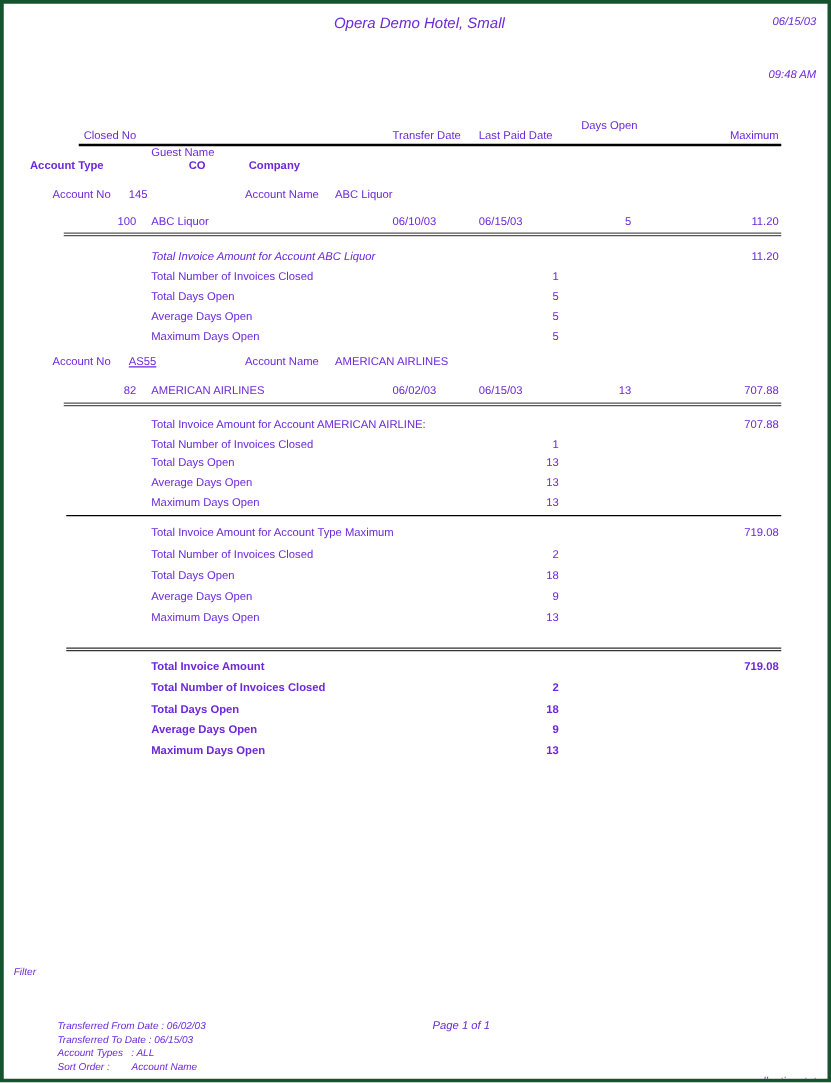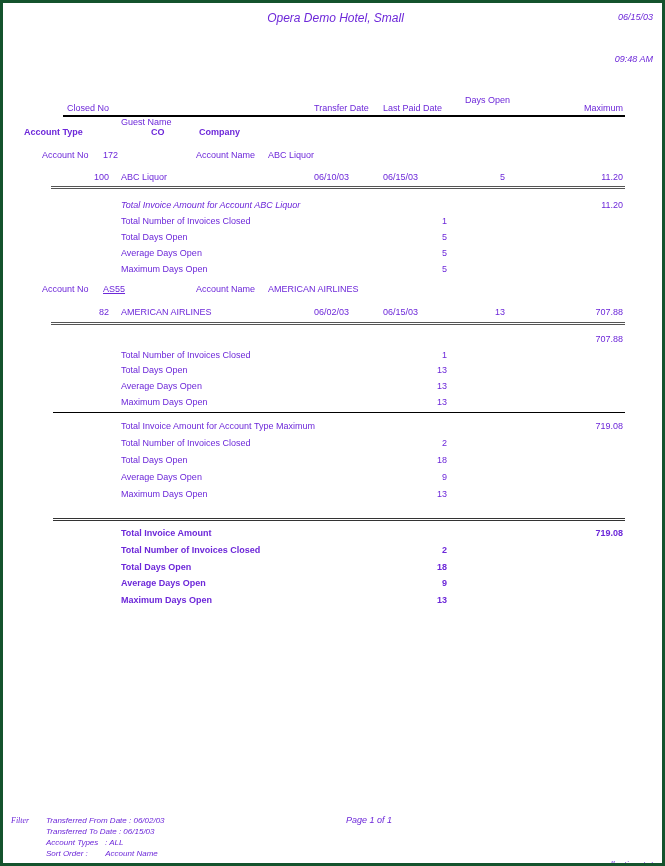--- a/index.html
+++ b/index.html
@@ -34,21 +34,21 @@
   <div class="t" style="top:100px;left:380px;">Last Paid Date</div>
   <div class="t" style="top:92px;right:152px;">Days Open</div>
   <div class="t" style="top:100px;right:39px;">Maximum</div>
   <div class="rule" style="top:112px;left:60px;right:37px;height:2px;background:#000;"></div>
 
   <div class="t b" style="top:124px;left:21px;">Account Type</div>
   <div class="t b" style="top:124px;left:100px;margin-left:48px;">CO</div>
   <div class="t b" style="top:124px;left:196px;">Company</div>
 
   <div class="t" style="top:147px;left:39px;">Account No</div>
-  <div class="t" style="top:147px;left:100px;">172</div>
+  <div class="t" style="top:147px;left:100px;">145</div>
   <div class="t" style="top:147px;left:193px;">Account Name</div>
   <div class="t" style="top:147px;left:265px;">ABC Liquor</div>
 
   <div>
     <div class="t" style="top:169px;right:553px;">100</div>
     <div class="t" style="top:169px;left:118px;">ABC Liquor</div>
     <div class="t" style="top:169px;left:311px;">06/10/03</div>
     <div class="t" style="top:169px;left:380px;">06/15/03</div>
     <div class="t" style="top:169px;right:157px;">5</div>
     <div class="t" style="top:169px;right:39px;">11.20</div>
@@ -76,20 +76,21 @@
     <div class="t" style="top:304px;right:553px;">82</div>
     <div class="t" style="top:304px;left:118px;">AMERICAN AIRLINES</div>
     <div class="t" style="top:304px;left:311px;">06/02/03</div>
     <div class="t" style="top:304px;left:380px;">06/15/03</div>
     <div class="t" style="top:304px;right:157px;">13</div>
     <div class="t" style="top:304px;right:39px;">707.88</div>
   </div>
 
   <div class="rule" style="top:319px;left:48px;right:37px;border-top:3px double #555;"></div>
 
+  <div class="t" style="top:331px;left:118px;">Total Invoice Amount for Account AMERICAN AIRLINE:</div>
   <div class="t" style="top:331px;right:39px;">707.88</div>
   <div class="t" style="top:347px;left:118px;">Total Number of Invoices Closed</div>
   <div class="t" style="top:347px;right:215px;">1</div>
   <div class="t" style="top:362px;left:118px;">Total Days Open</div>
   <div class="t" style="top:362px;right:215px;">13</div>
   <div class="t" style="top:378px;left:118px;">Average Days Open</div>
   <div class="t" style="top:378px;right:215px;">13</div>
   <div class="t" style="top:394px;left:118px;">Maximum Days Open</div>
   <div class="t" style="top:394px;right:215px;">13</div>
 
@@ -112,21 +113,21 @@
   <div class="t b" style="top:525px;right:39px;">719.08</div>
   <div class="t b" style="top:542px;left:118px;">Total Number of Invoices Closed</div>
   <div class="t b" style="top:542px;right:215px;">2</div>
   <div class="t b" style="top:559px;left:118px;">Total Days Open</div>
   <div class="t b" style="top:559px;right:215px;">18</div>
   <div class="t b" style="top:575px;left:118px;">Average Days Open</div>
   <div class="t b" style="top:575px;right:215px;">9</div>
   <div class="t b" style="top:592px;left:118px;">Maximum Days Open</div>
   <div class="t b" style="top:592px;right:215px;">13</div>
 
-  <div class="t it" style="top:812px;left:8px;font-size:8px;font-family:Liberation Serif, serif;">Filter</div>
+  <div class="t it" style="top:769px;left:8px;font-size:8px;">Filter</div>
   <div class="t it" style="top:812px;left:43px;font-size:8px;">Transferred From Date : 06/02/03</div>
   <div class="t it" style="top:823px;left:43px;font-size:8px;">Transferred To Date : 06/15/03</div>
   <div class="t it" style="top:834px;left:43px;font-size:8px;">Account Types   : ALL</div>
   <div class="t it" style="top:845px;left:43px;font-size:8px;">Sort Order :        Account Name</div>
   <div class="t it" style="top:812px;left:343px;">Page 1 of 1</div>
   <div class="t it" style="top:857px;right:9px;">ar_collectionstat</div>
 
 </div>
 
 </body></html>

